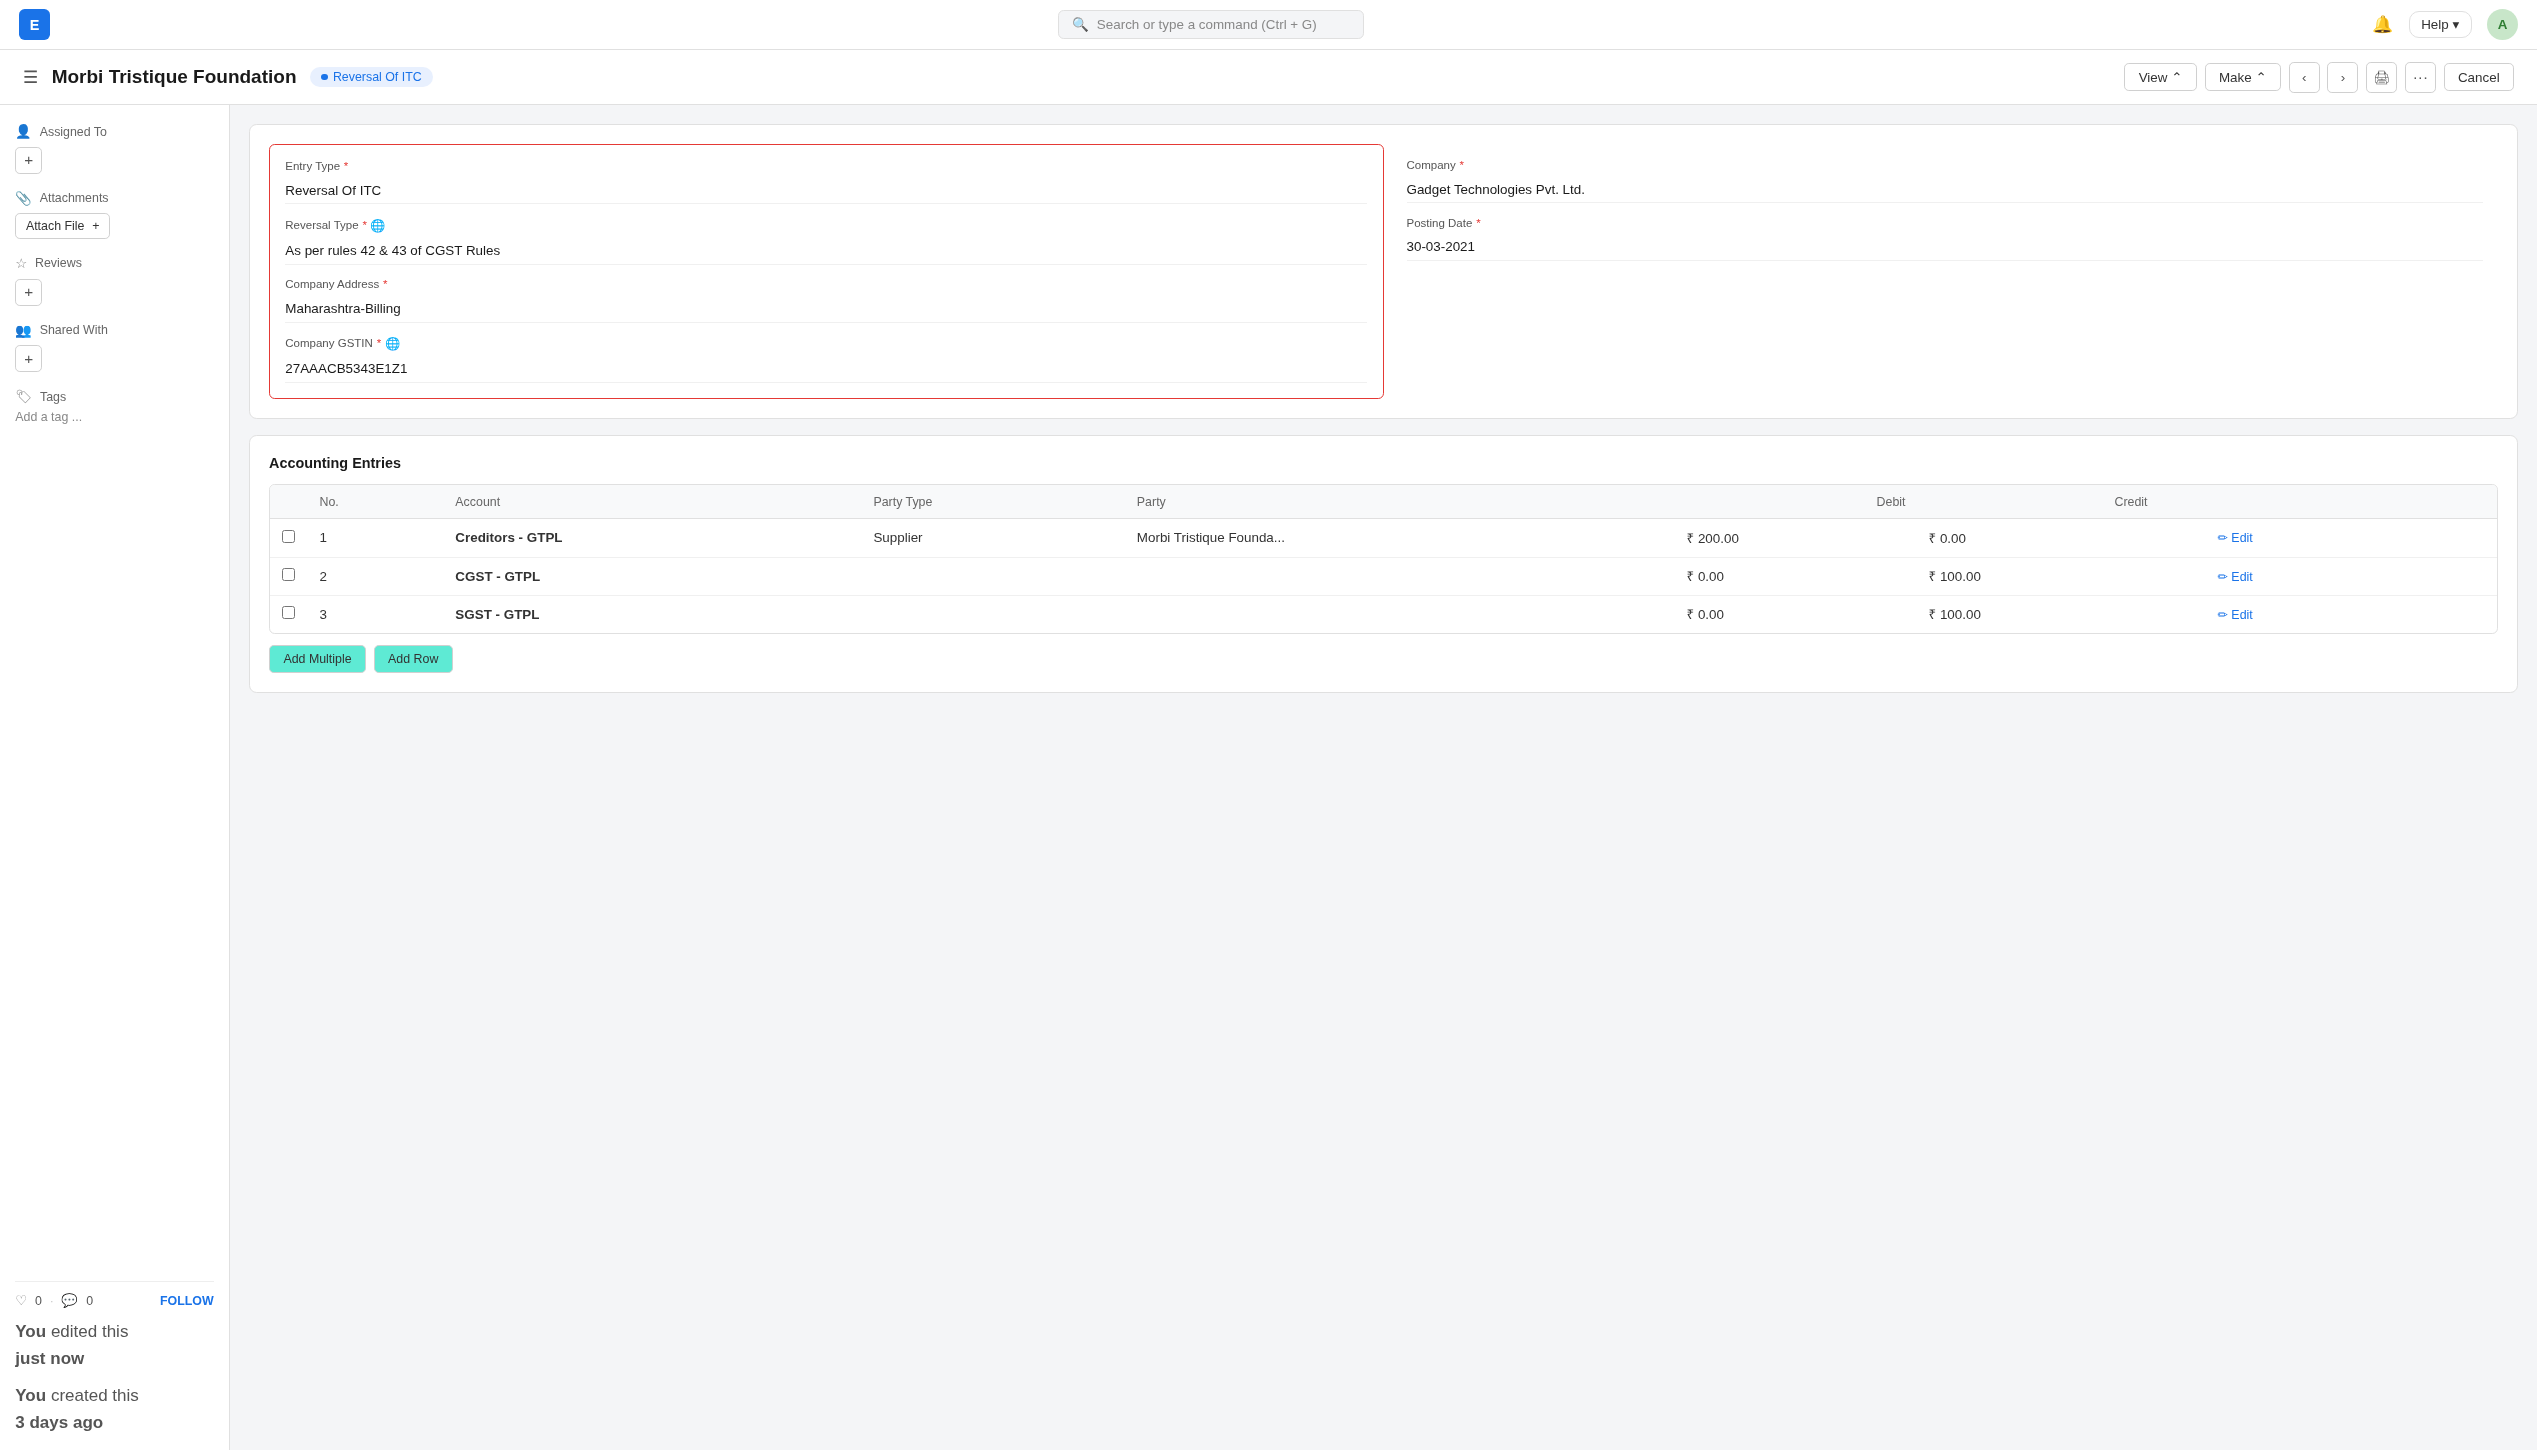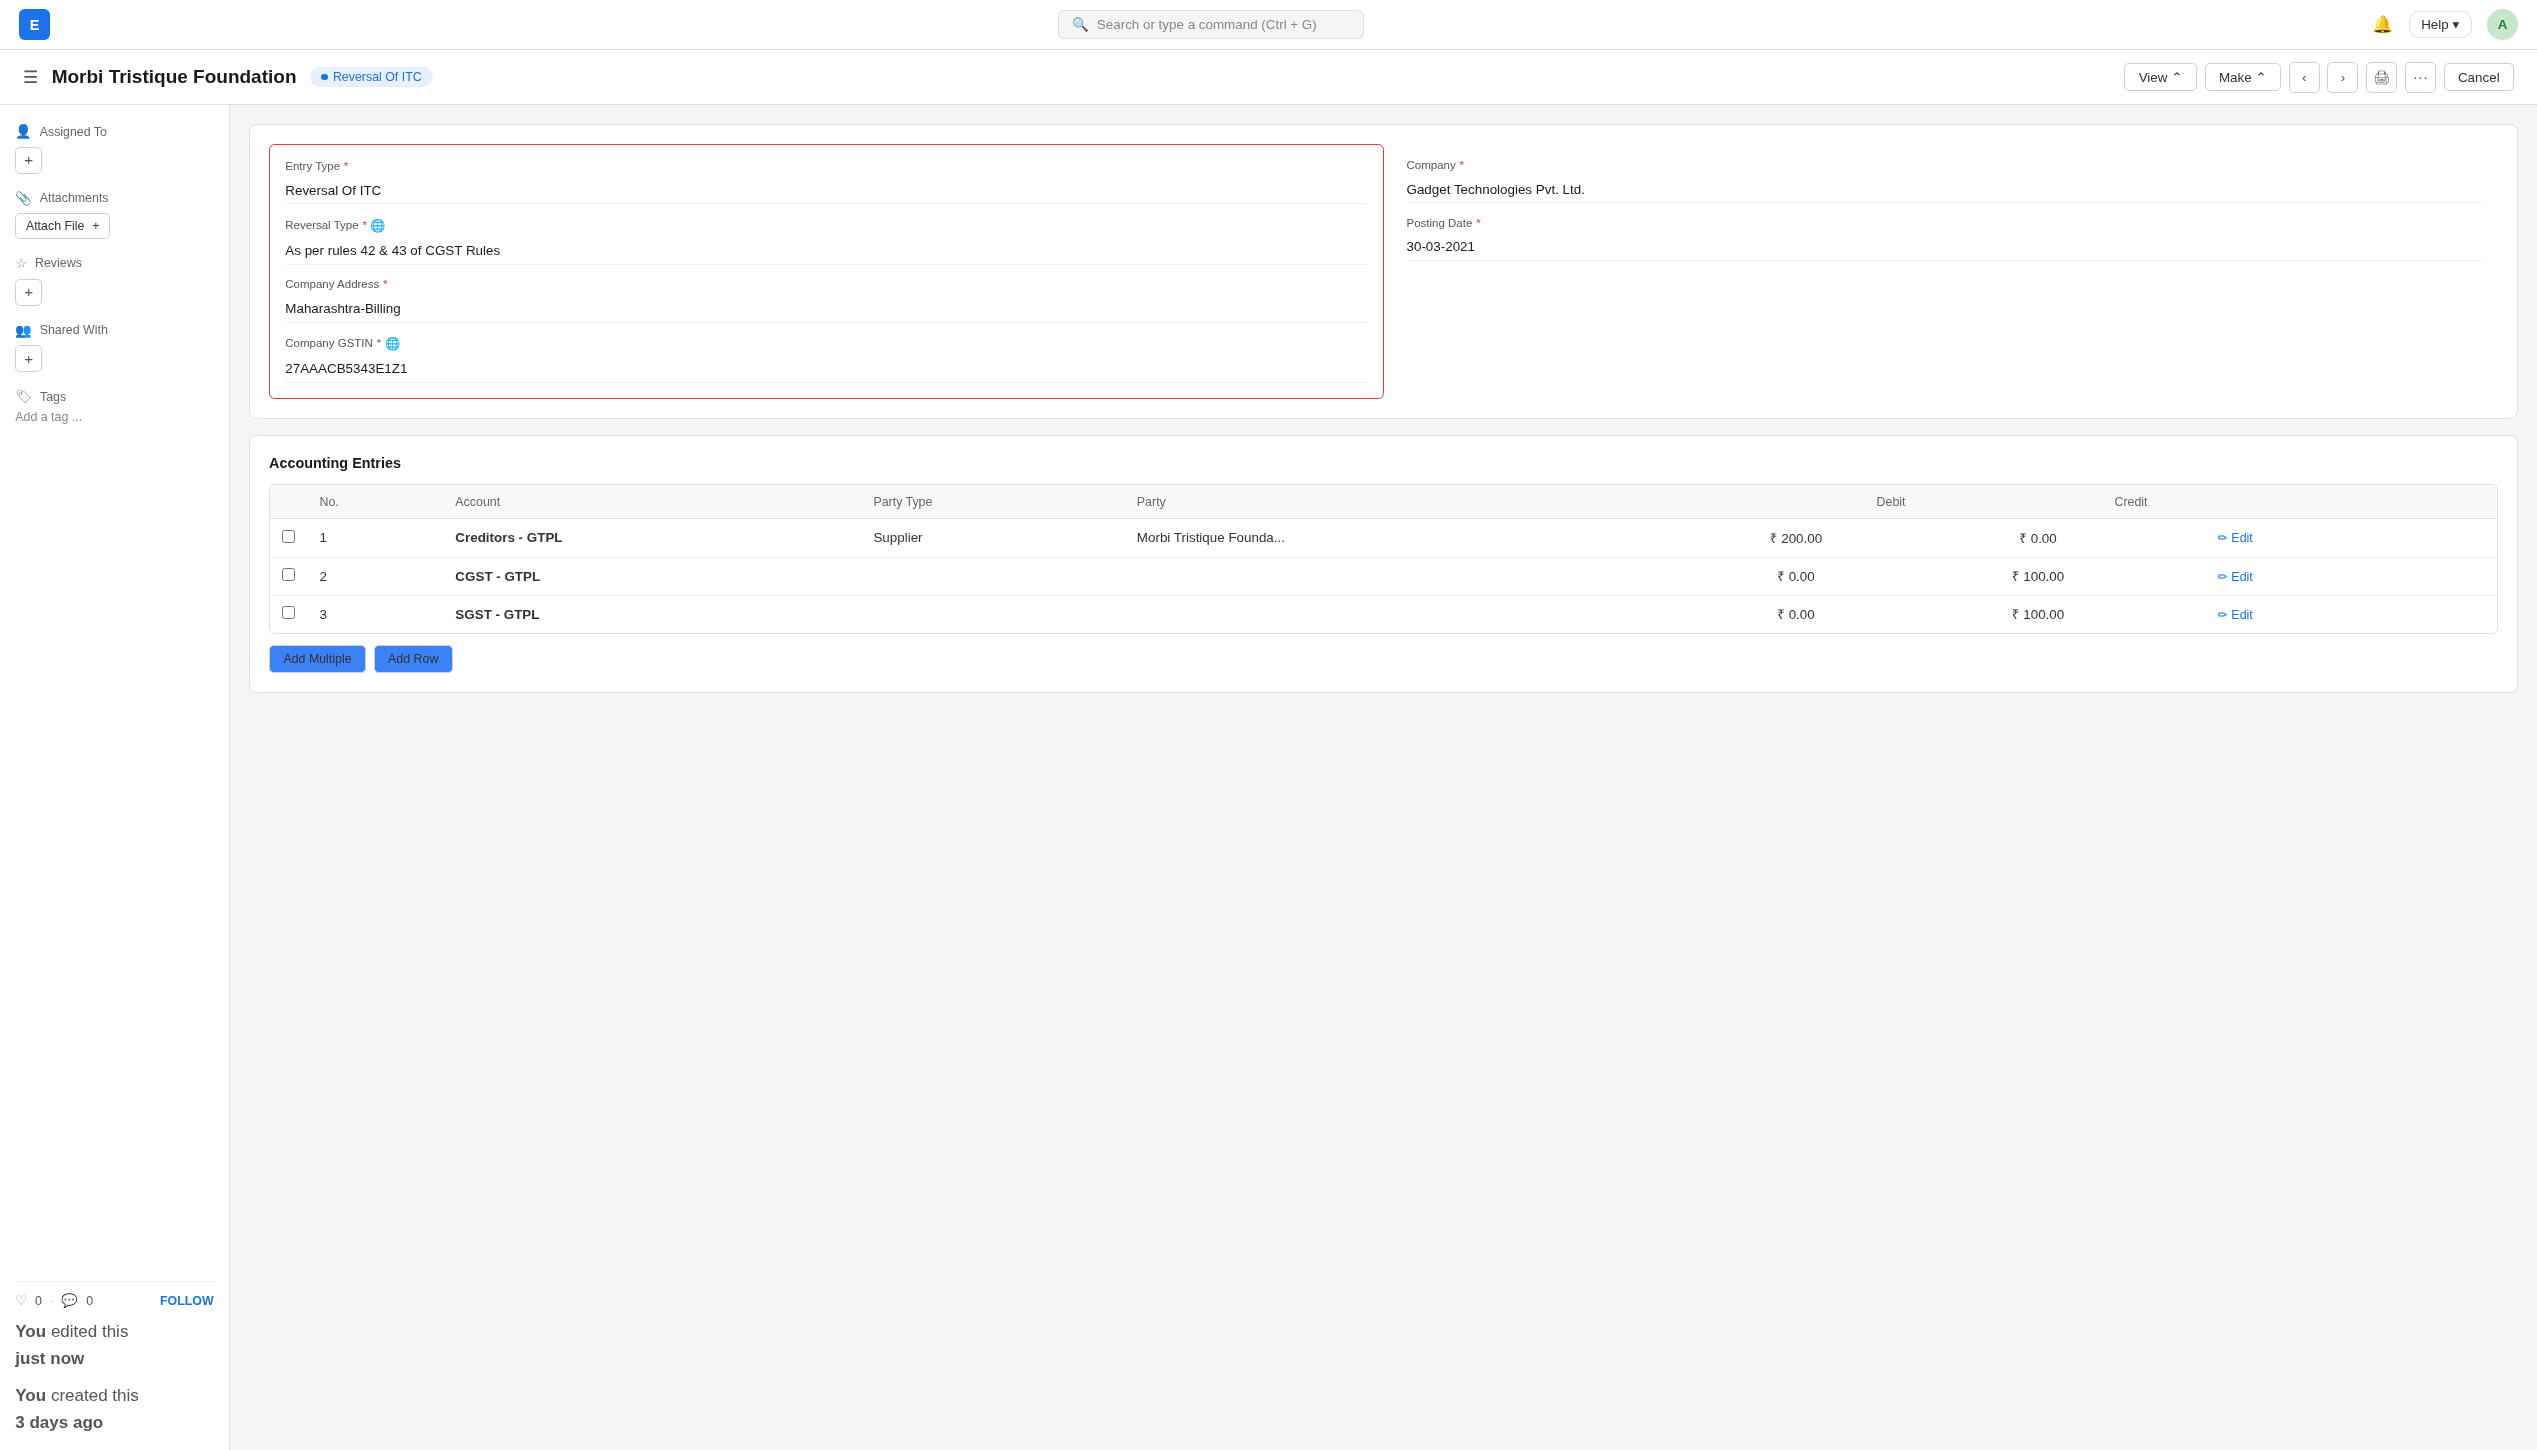--- a/index.html
+++ b/index.html
@@ -146,30 +146,30 @@
     table { width: 100%; border-collapse: collapse; font-size: 13.4px; }
     thead tr { background: #f8f9fa; }
     th {
       padding: 9.6px 11.5px; text-align: left; color: #666; font-weight: 500;
       border-bottom: 1px solid #e0e0e0; font-size: 12.4px;
     }
     th.right { text-align: right; }
     td {
       padding: 9.6px 11.5px; border-bottom: 1px solid #f0f0f0; color: #333;
     }
-    td.right { text-align: center; }
+    td.right { text-align: left; }
     td.bold { font-weight: 600; }
     tr:last-child td { border-bottom: none; }
     .checkbox-cell { width: 38px; }
     input[type="checkbox"] { cursor: pointer; }
     .edit-link { color: #1a73e8; font-size: 12.4px; cursor: pointer; display: flex; align-items: center; gap: 3.8px; white-space: nowrap; margin-left: 47px; }
     .table-actions { display: flex; gap: 7.7px; margin-top: 11.5px; }
     .table-action-btn {
       border: 1px solid #d0d0d0; border-radius: 4.8px; padding: 5.7px 13.4px;
-      background: #3b82f6; cursor: pointer; font-size: 12.4px; color: #333;
+      background: #5eead4; cursor: pointer; font-size: 12.4px; color: #333;
     }
   </style>
 </head>
 <body>
 
 <div class="topbar">
   <div class="topbar-left">
     <div class="app-icon">E</div>
   </div>
   <div class="topbar-center">

